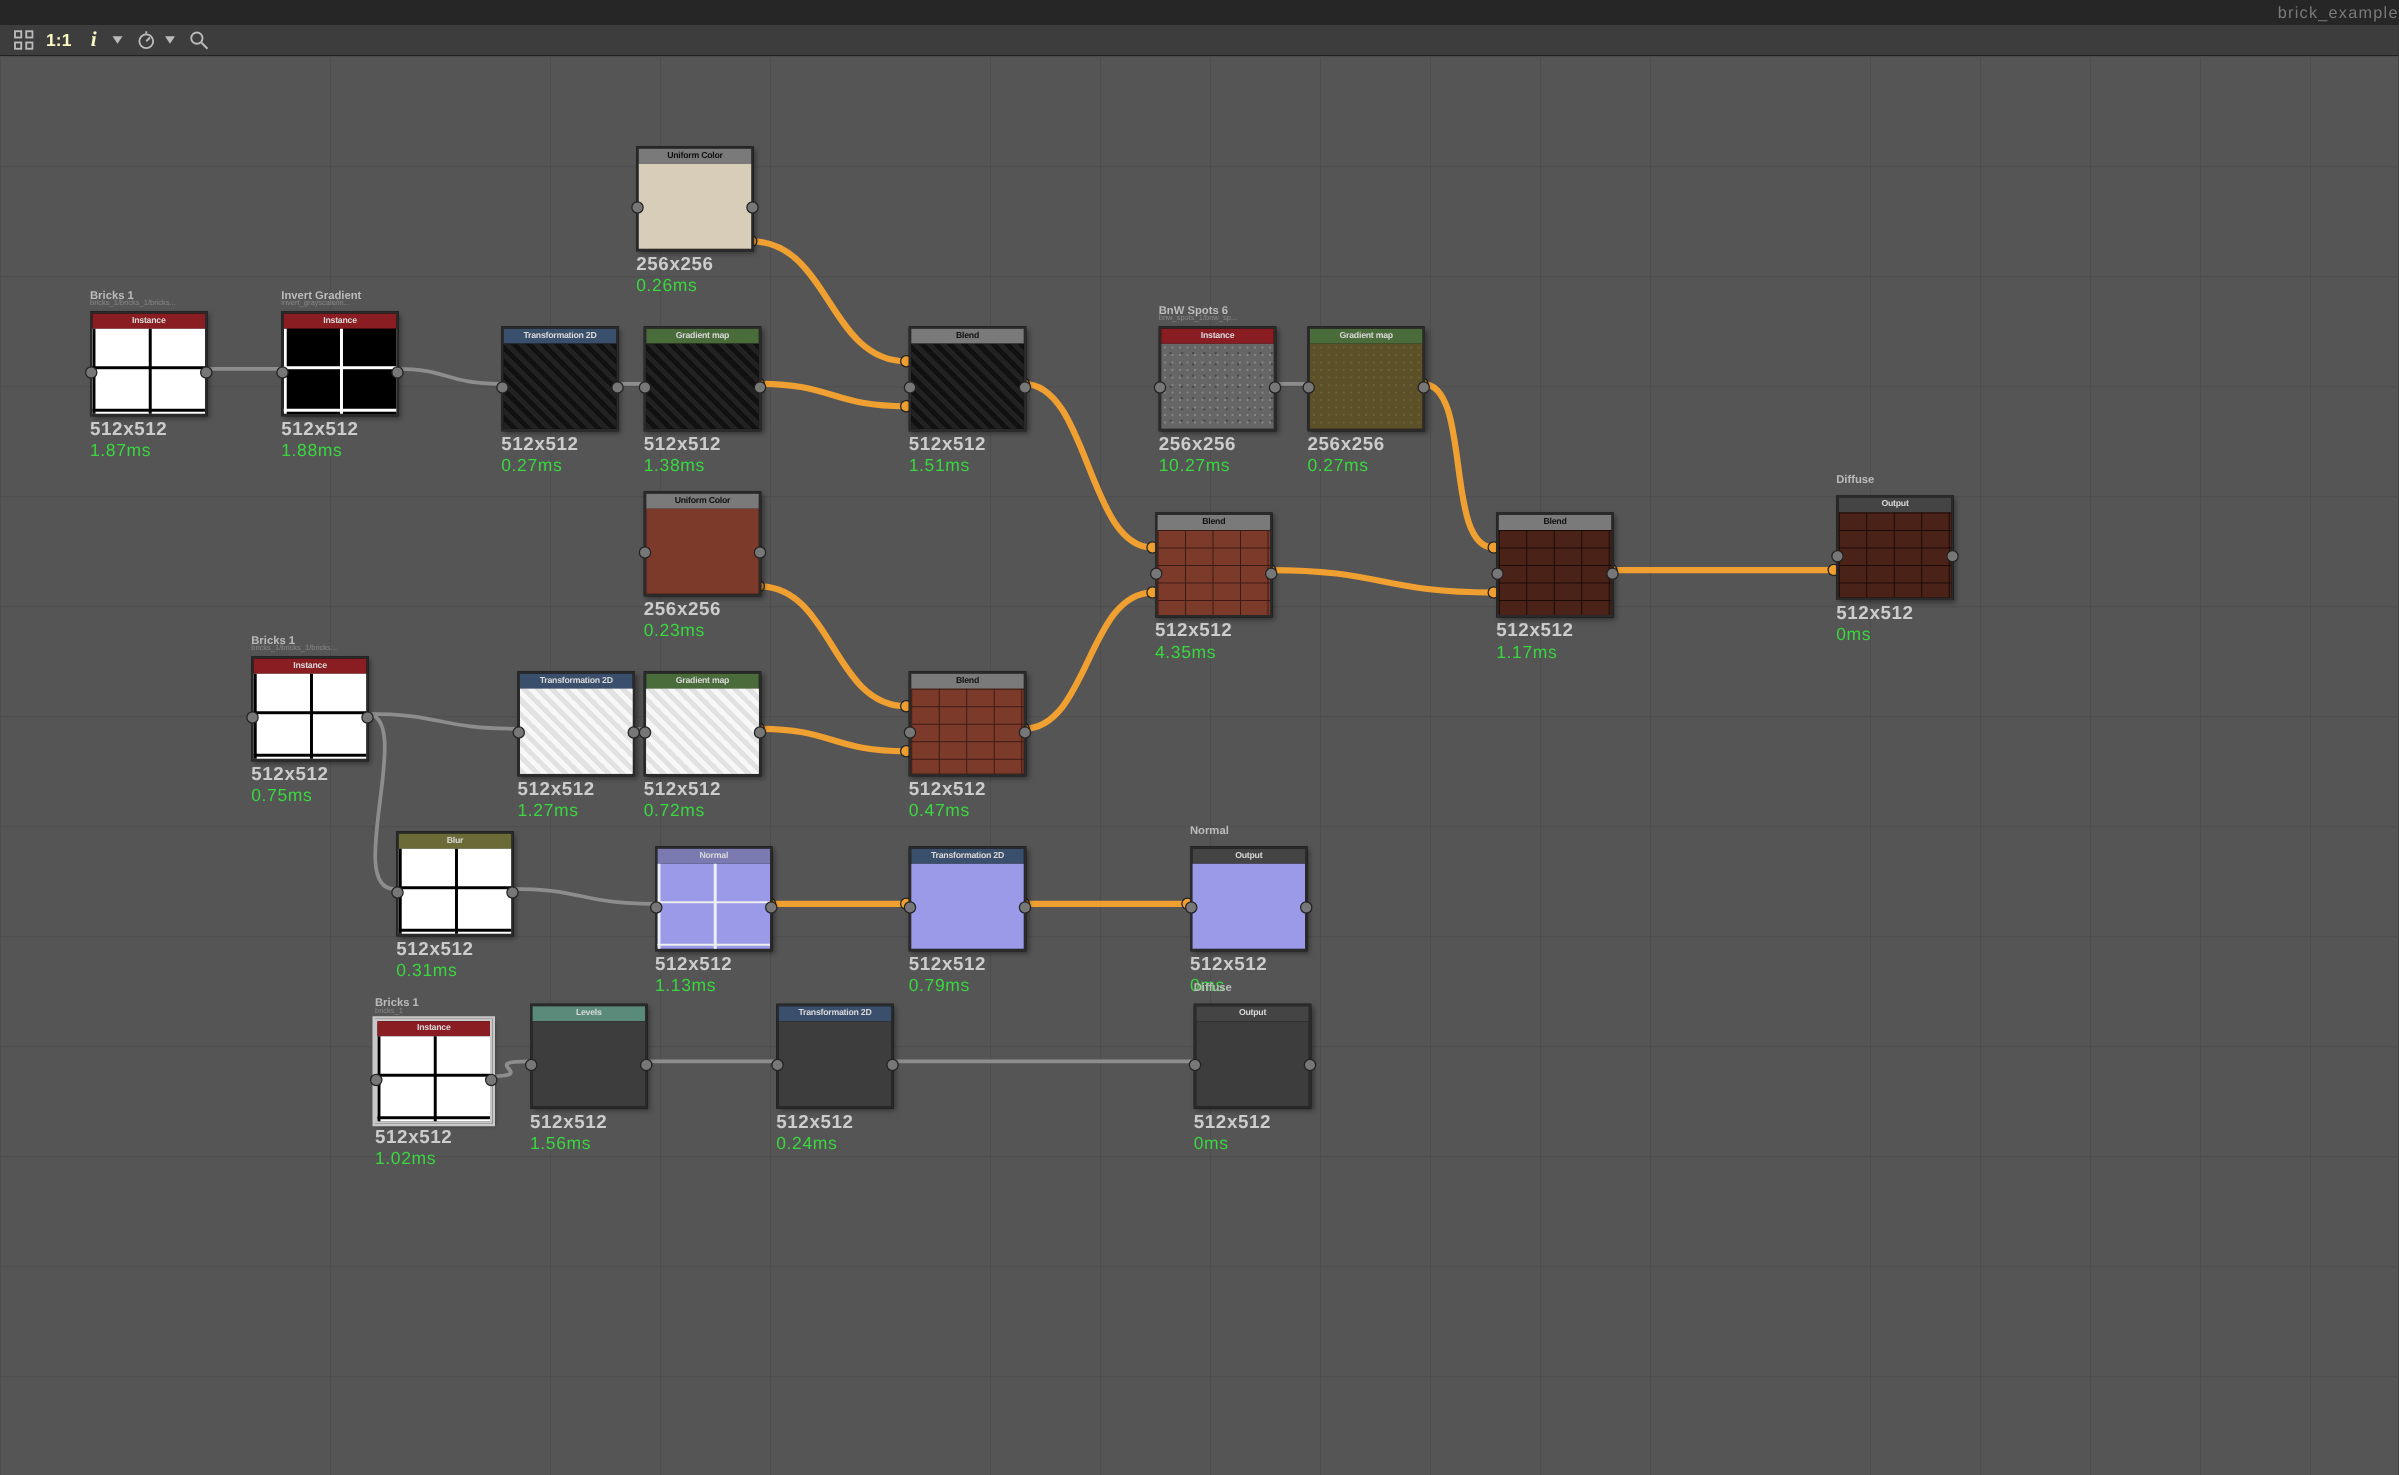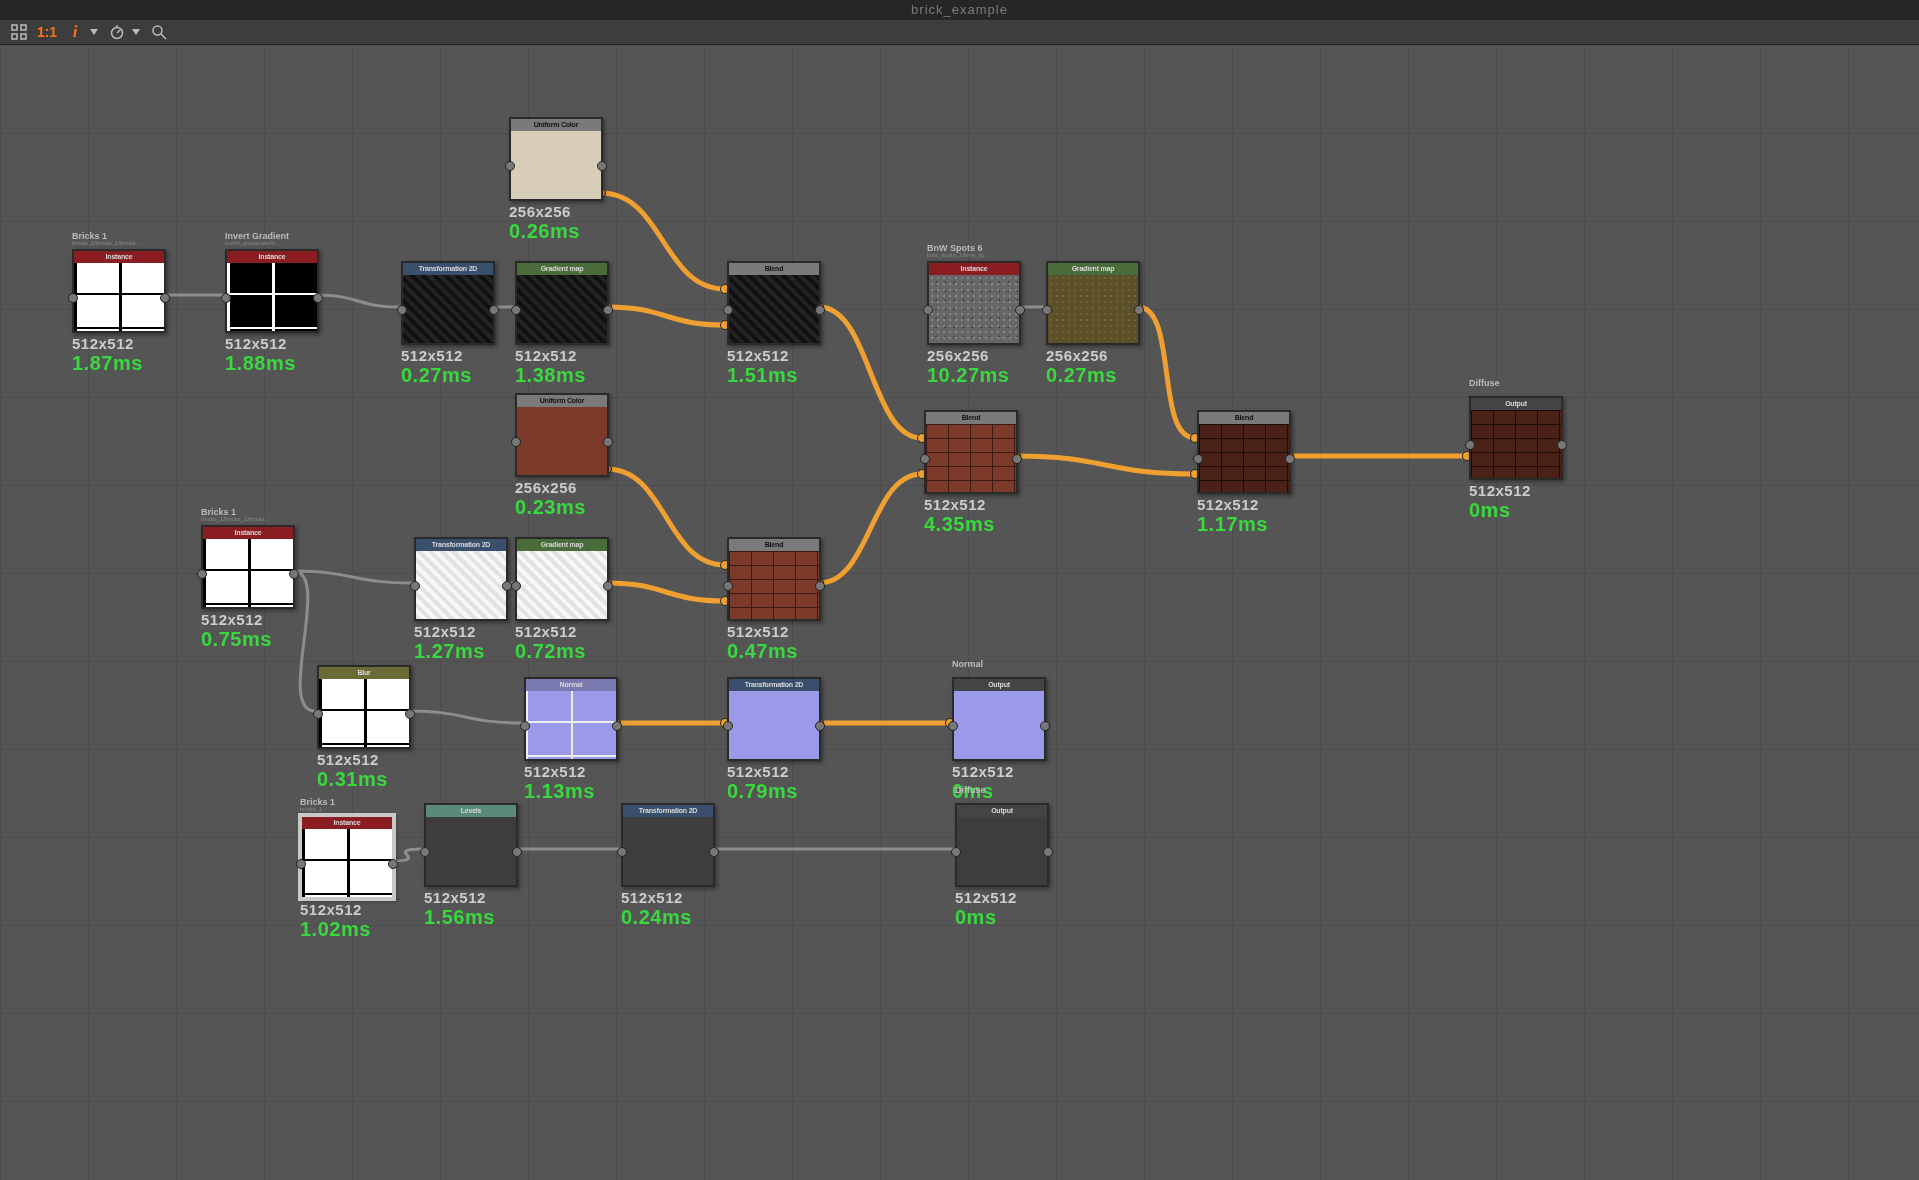--- a/index.html
+++ b/index.html
@@ -1,37 +1,37 @@
 <!DOCTYPE html>
 <html><head>
 <meta charset="utf-8">
 <style>
   html,body{margin:0;padding:0;width:1919px;height:1180px;overflow:hidden;font-family:Arial,Helvetica,sans-serif;background:#303030;color:#ccc}
   
-  .titlebar{height:20px;background:#262626;color:#7a7a7a;font-size:13px;text-align:center;line-height:20px;letter-spacing:1px}
+  .titlebar{height:20px;background:#262626;color:#7a7a7a;font-size:13px;text-align:right;line-height:20px;letter-spacing:1px}
   .toolbar{height:24px;background:#3d3d3d;display:flex;align-items:center;gap:10px;padding:0 10px;border-bottom:1px solid #222}
-  .toolbar .ico{width:18px;height:18px;display:flex;align-items:center;justify-content:center;color:#f97316;font-size:14px;cursor:pointer}
+  .toolbar .ico{width:18px;height:18px;display:flex;align-items:center;justify-content:center;color:#fef9c3;font-size:14px;cursor:pointer}
   .toolbar .tri{width:0;height:0;border-left:4px solid transparent;border-right:4px solid transparent;border-top:6px solid #bbb;display:inline-block;margin-left:-4px}
   .toolbar svg{stroke:#bbb;fill:none;stroke-width:1.5}
   
   .canvas{position:relative;width:1919px;height:1136px;
           background-color:#555;
           background-image:linear-gradient(#4d4d4d 1px,transparent 1px),linear-gradient(90deg,#4d4d4d 1px,transparent 1px);
           background-size:88px 88px;}
   svg.wires{position:absolute;left:0;top:0;width:1919px;height:1136px;pointer-events:none}
   
   .node{position:absolute;width:90px}
   .ext-label{position:absolute;top:-18px;left:0;font-size:9px;color:#bbb;font-weight:700;white-space:nowrap}
   .ext-sub{position:absolute;top:-9px;left:0;font-size:6px;color:#888;white-space:nowrap}
   .frame{width:90px;height:80px;background:#000;border:2px solid #2a2a2a;box-shadow:2px 2px 4px rgba(0,0,0,.4);position:relative}
   .node.selected .frame{border-color:#c8c8c8;box-shadow:0 0 0 2px #c8c8c8,2px 2px 4px rgba(0,0,0,.4)}
   .hdr{height:12px;line-height:12px;font-size:7px;font-weight:700;text-align:center;color:#d8d8d8;letter-spacing:-.2px}
   .thumb{height:68px;width:100%}
   .stat-res{font-size:15px;font-weight:700;color:#cccccc;letter-spacing:.5px;margin-top:2px}
-  .stat-time{font-size:20px;font-weight:700;color:#39d83f;letter-spacing:.5px}
+  .stat-time{font-size:14px;font-weight:400;color:#39d83f;letter-spacing:.5px}
   
   .dot{position:absolute;width:8px;height:8px;border-radius:50%;background:#777;border:1px solid #222}
   .dot.out{right:-6px}
   .dot.in{left:-6px}
   
   .c-red{background:#8a1d22}.c-blue{background:#3a4f6b}.c-green{background:#4a6b3a}.c-grey{background:#7a7a7a;color:#111}.c-dark{background:#444}.c-olive{background:#6b6b38}.c-lav{background:#7a7ab0}.c-teal{background:#5a8a7a}
   
   .brick-white{background:#fff;background-image:linear-gradient(#000 6%,transparent 6%),linear-gradient(90deg,#000 6%,transparent 6%);background-size:45px 34px,45px 34px;background-position:0 30px,45px 0}
   .brick-black{background:#000;background-image:linear-gradient(#fff 6%,transparent 6%),linear-gradient(90deg,#fff 6%,transparent 6%);background-size:45px 34px,45px 34px;background-position:0 30px,45px 0}
   .checker-dark{background:#151515;background-image:repeating-linear-gradient(45deg,#222 0 4px,#111 4px 8px)}

